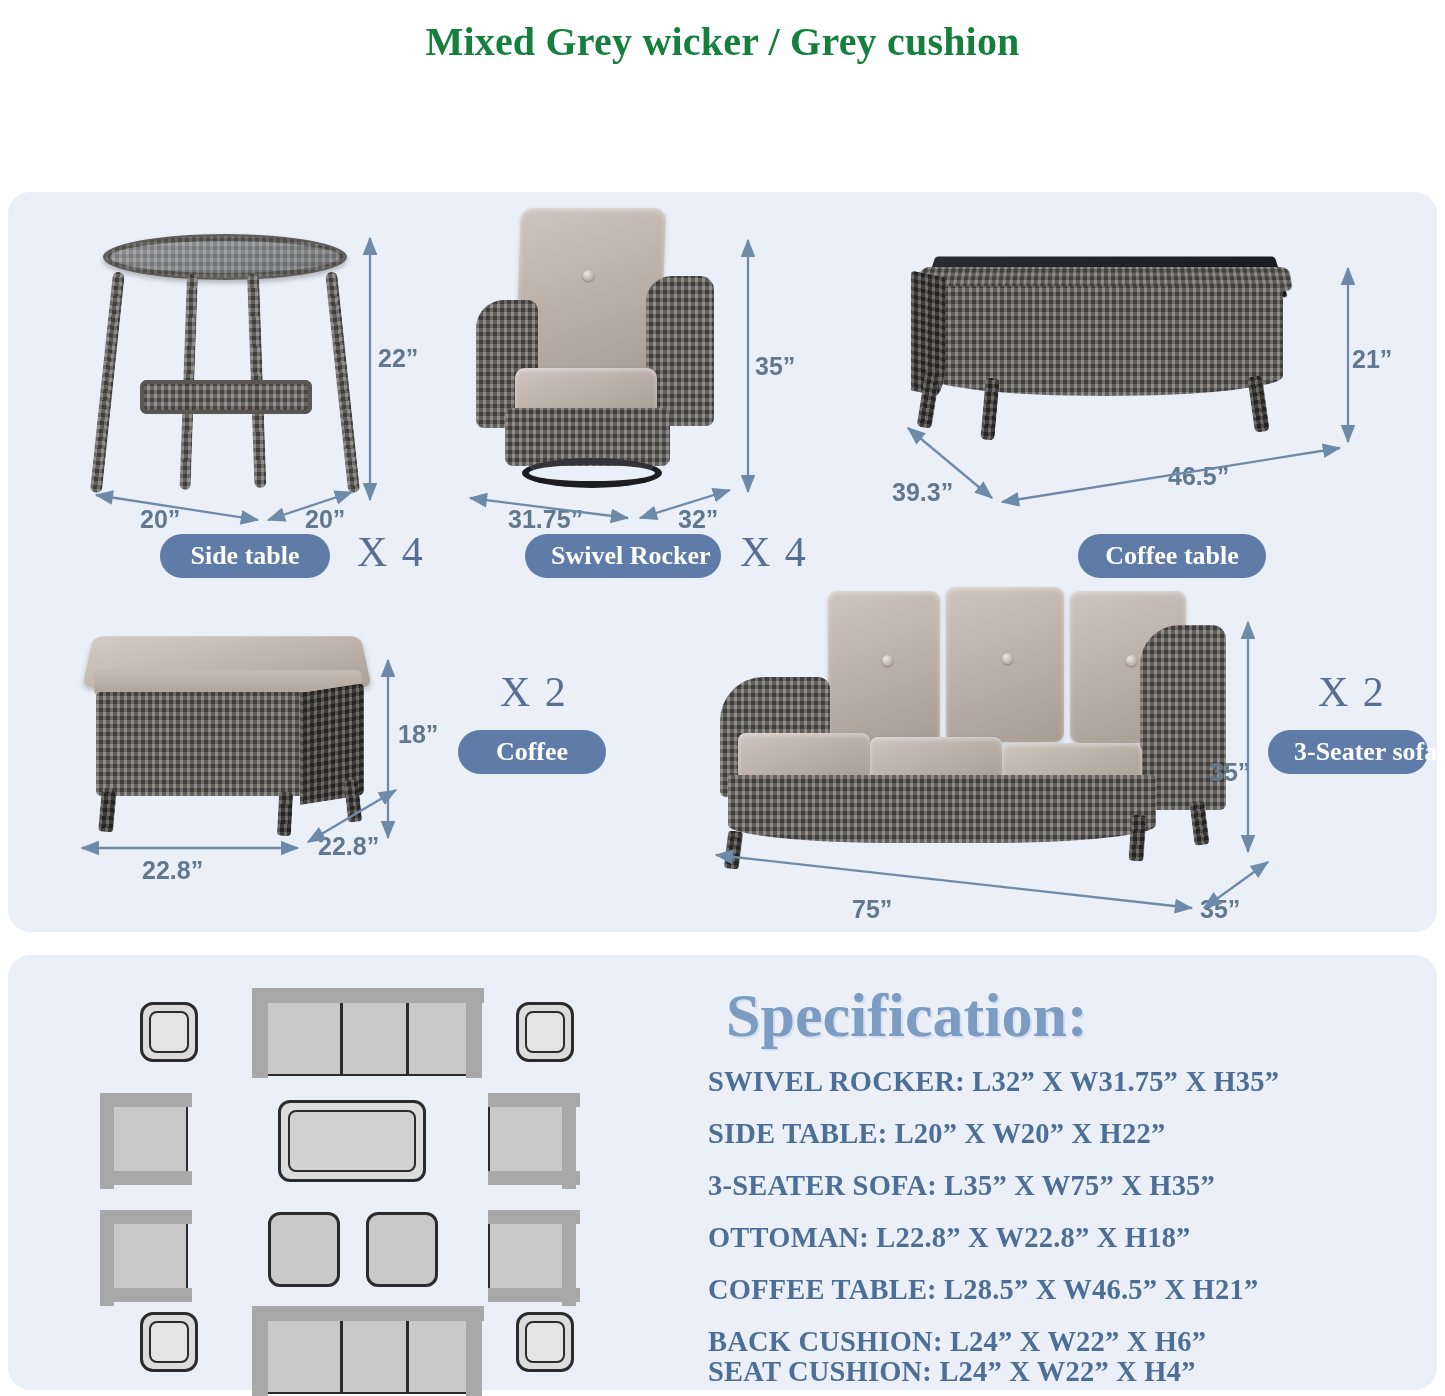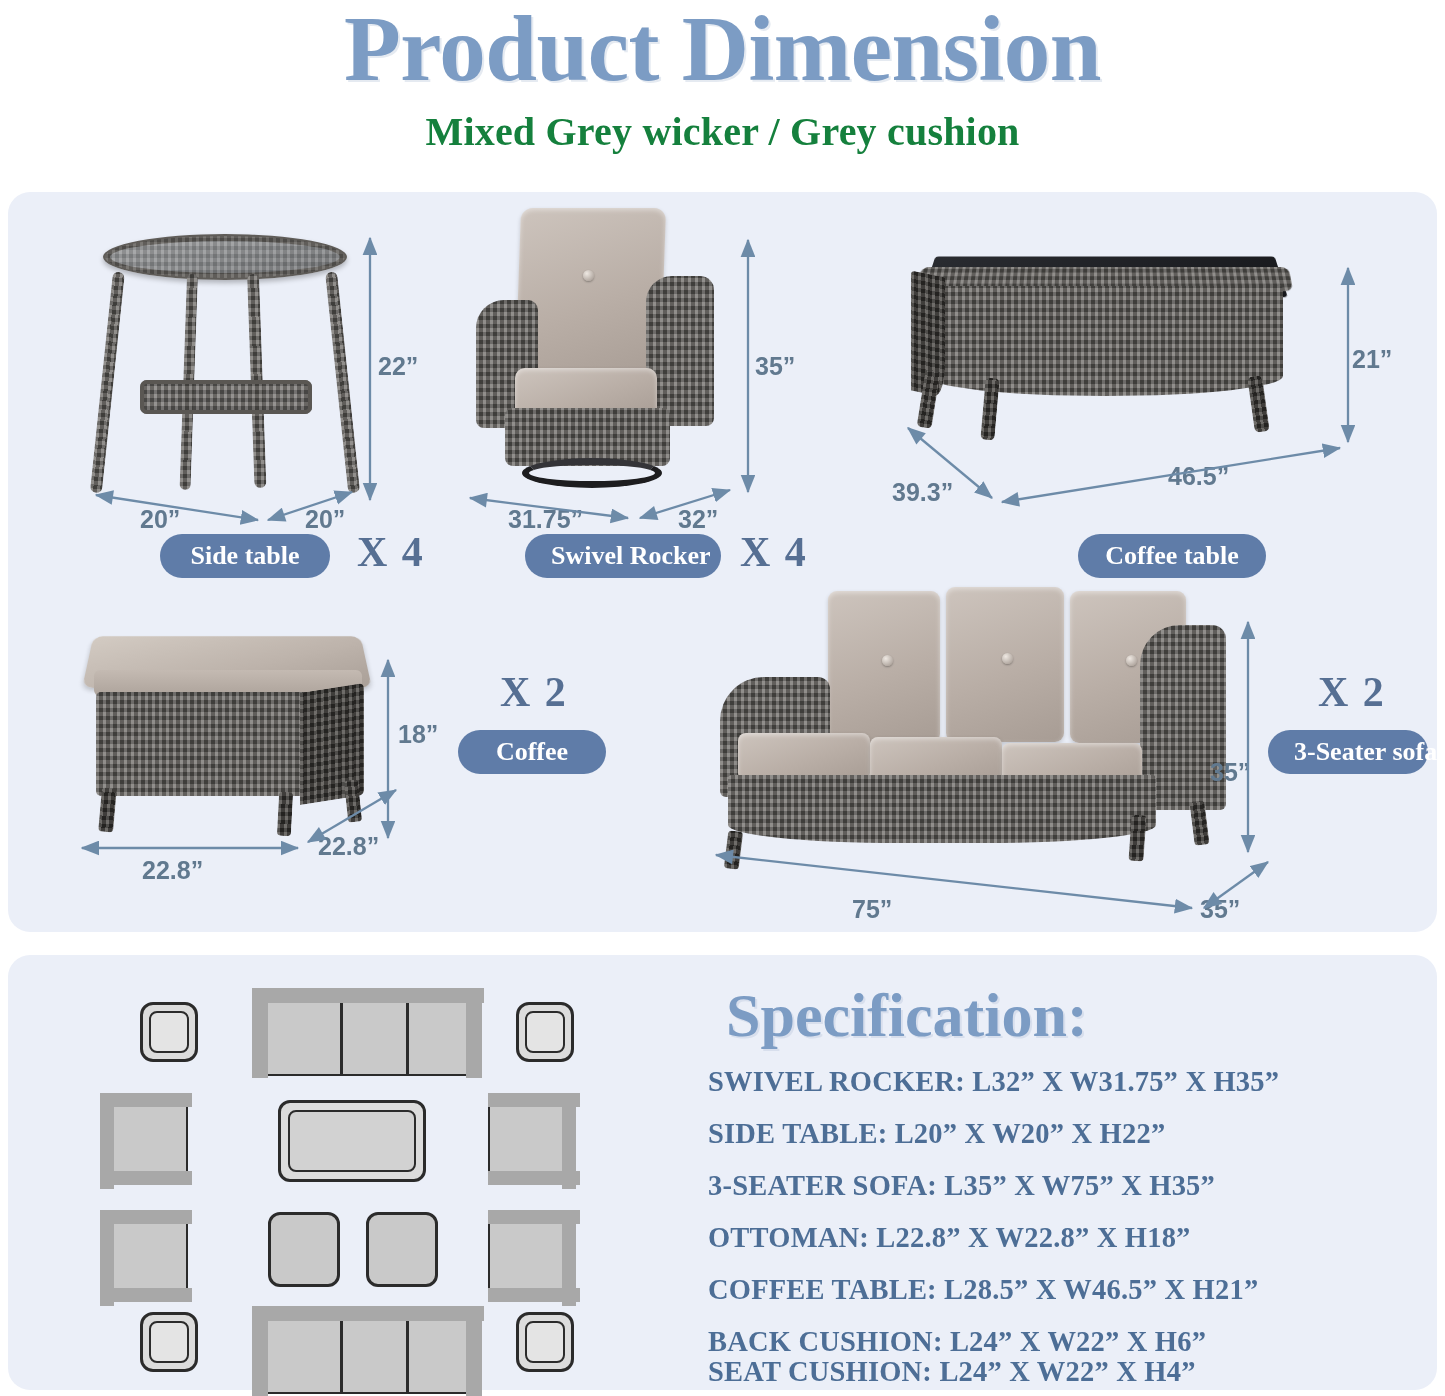--- a/index.html
+++ b/index.html
@@ -45,21 +45,21 @@
     position: absolute;
     font-family: "Liberation Sans", sans-serif;
     font-weight: bold;
     font-size: 25px;
     color: #61798f;
     white-space: nowrap;
   }
   .qty {
     position: absolute;
     font-family: "Liberation Serif", serif;
-    font-weight: bold;
+    font-weight: normal;
     font-size: 42px;
     color: #566f93;
     white-space: nowrap;
     letter-spacing: 2px;
   }
   .pill {
     position: absolute;
     background: #5f7ca8;
     color: #ffffff;
     font-family: "Liberation Serif", serif;
@@ -157,21 +157,20 @@
   .lay-ott {
     background: #c9c9c9;
     border: 3px solid #2b2b2b;
     border-radius: 12px;
   }
 </style>
 </head>
 <body>
 
 <div class="header">
-  <div class="title">Product Dimension</div>
   <div class="subtitle">Mixed Grey wicker / Grey cushion</div>
 </div>
 
 <div class="panel" id="panel-products"></div>
 
 <div class="prod" style="left:95px; top:228px; width:260px; height:275px;">
 
   <div style="position:absolute;left:8px;top:6px;width:244px;height:46px;border-radius:50%;
               background:linear-gradient(170deg,#cfd4da,#aeb4bb 55%,#8b9097);
               border:7px solid #5f5c58;box-shadow:0 3px 5px rgba(0,0,0,0.25);"></div>
@@ -185,21 +184,21 @@
               transform:rotate(2deg);transform-origin:top center;"></div>
   <div class="wicker" style="position:absolute;left:152px;top:46px;width:12px;height:214px;border-radius:6px;
               transform:rotate(-2deg);transform-origin:top center;"></div>
 
   <div class="wicker" style="position:absolute;left:45px;top:152px;width:172px;height:34px;border-radius:7px;opacity:0.95;"></div>
   <div style="position:absolute;left:45px;top:152px;width:172px;height:34px;border-radius:7px;
               border:4px solid #5a5753;box-sizing:border-box;"></div>
 </div>
 <div class="dim" style="left:140px; top:505px;">20”</div>
 <div class="dim" style="left:305px; top:505px;">20”</div>
-<div class="dim" style="left:378px; top:352px;">22”</div>
+<div class="dim" style="left:378px; top:344px;">22”</div>
 <div class="pill" style="left:160px; top:534px; width:170px;">Side table</div>
 <div class="qty" style="left:357px; top:528px;">X 4</div>
 
 <div class="prod" style="left:470px; top:208px; width:255px; height:290px;">
 
   <div class="cushion" style="position:absolute;left:48px;top:0px;width:145px;height:175px;border-radius:12px;
               transform:skewX(-2deg);"></div>
   <div class="btn-tuft" style="left:113px;top:62px;"></div>
 
   <div class="wicker" style="position:absolute;left:6px;top:92px;width:62px;height:128px;border-radius:28px 10px 8px 8px;"></div>

